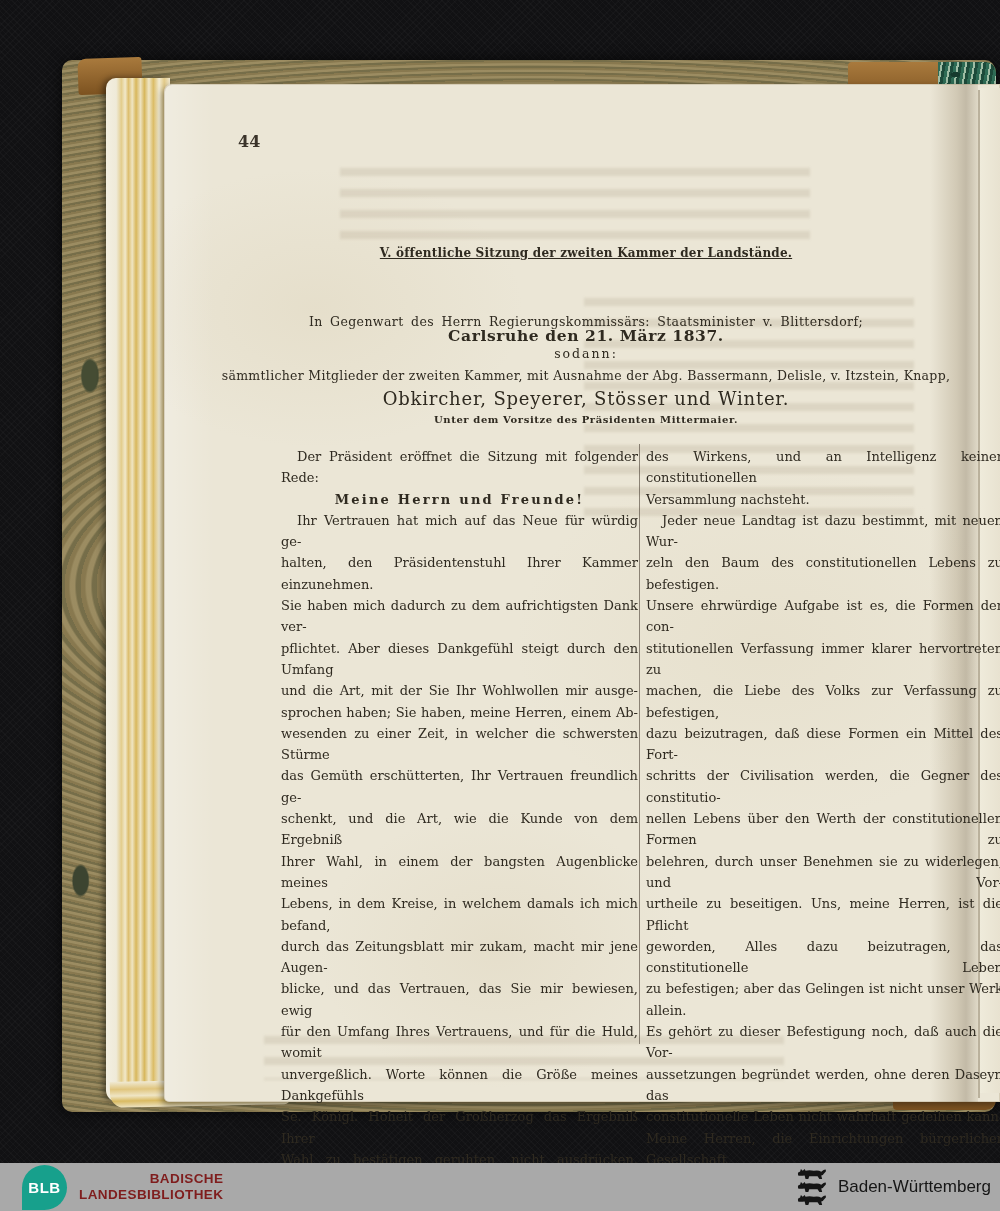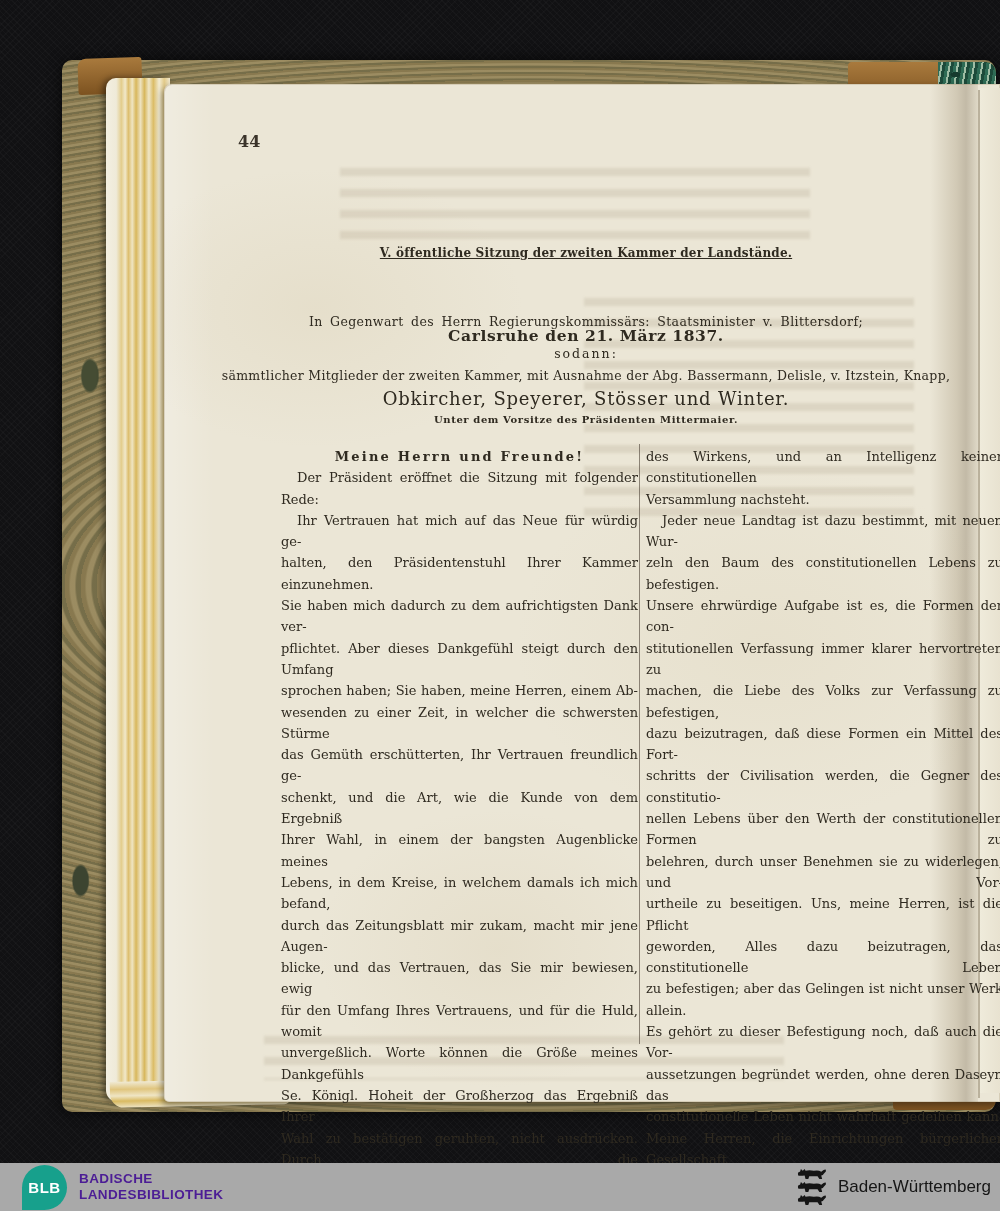--- a/index.html
+++ b/index.html
@@ -101,21 +101,21 @@
   .tl.s-i{text-indent:16px;}
   .tl.s-e{text-align-last:left;}
   .tl.s-c{text-align:center;text-align-last:center;letter-spacing:2.2px;font-weight:600;}
   
   .footer{position:absolute;left:0;top:1163px;width:1000px;height:48px;z-index:10;
     background:#a9a9a9;display:flex;align-items:center;font-family:"Liberation Sans", sans-serif;padding-left:21px;}
   .blb-logo{width:45px;height:45px;margin-left:1px;flex:0 0 auto;
     background:#17a08c;border-radius:50% 50% 50% 0;
     display:flex;align-items:center;justify-content:center;}
   .blb-logo span{color:#fff;font-weight:700;font-size:15px;letter-spacing:0.5px;}
-  .lib-name{margin-left:12px;font-weight:700;font-size:13.5px;line-height:16px;color:#4c1d95;letter-spacing:0.4px;}
+  .lib-name{margin-left:12px;font-weight:700;font-size:13.5px;line-height:16px;color:#7f1d1d;letter-spacing:0.4px;text-align:right;}
   .footer-right{margin-left:auto;margin-right:30px;display:flex;align-items:center;}
   .lions{display:flex;flex-direction:column;justify-content:center;gap:1px;margin-right:10px;}
   .lions svg{display:block;}
   .bw-name{font-size:17px;color:#161616;}
 </style>
 </head>
 <body>
 
 <div id="stage">
 
@@ -142,26 +142,27 @@
       <div class="c-line title">V. öffentliche Sitzung der zweiten Kammer der Landstände.</div>
       <div class="c-line dateline">Carlsruhe den 21. März 1837.</div>
       <div class="c-line presence">In Gegenwart des Herrn Regierungskommissärs: Staatsminister v. Blittersdorf;</div>
       <div class="c-line sodann">sodann:</div>
       <div class="c-line members1">sämmtlicher Mitglieder der zweiten Kammer, mit Ausnahme der Abg. Bassermann, Delisle, v. Itzstein, Knapp,</div>
       <div class="c-line members2">Obkircher, Speyerer, Stösser und Winter.</div>
       <div class="c-line chair">Unter dem Vorsitze des Präsidenten Mittermaier.</div>
 
       <div class="col-divider"></div>
       <div class="col col-left">
+          <div class="tl s-i">Der Präsident eröffnet die Sitzung mit folgender Rede:</div>
           <div class="tl s-c">Meine Herrn und Freunde!</div>
-          <div class="tl s-i">Der Präsident eröffnet die Sitzung mit folgender Rede:</div>
           <div class="tl s-i">Ihr Vertrauen hat mich auf das Neue für würdig ge-</div>
           <div class="tl">halten, den Präsidentenstuhl Ihrer Kammer einzunehmen.</div>
           <div class="tl">Sie haben mich dadurch zu dem aufrichtigsten Dank ver-</div>
           <div class="tl">pflichtet.  Aber dieses Dankgefühl steigt durch den Umfang</div>
+          <div class="tl">und die Art, mit der Sie Ihr Wohlwollen mir ausge-</div>
           <div class="tl">sprochen haben; Sie haben, meine Herren, einem Ab-</div>
           <div class="tl">wesenden zu einer Zeit, in welcher die schwersten Stürme</div>
           <div class="tl">das Gemüth erschütterten, Ihr Vertrauen freundlich ge-</div>
           <div class="tl">schenkt, und die Art, wie die Kunde von dem Ergebniß</div>
           <div class="tl">Ihrer Wahl, in einem der bangsten Augenblicke meines</div>
           <div class="tl">Lebens, in dem Kreise, in welchem damals ich mich befand,</div>
           <div class="tl">durch das Zeitungsblatt mir zukam, macht mir jene Augen-</div>
           <div class="tl">blicke, und das Vertrauen, das Sie mir bewiesen, ewig</div>
           <div class="tl">für den Umfang Ihres Vertrauens, und für die Huld, womit</div>
           <div class="tl">unvergeßlich. Worte können die Größe meines Dankgefühls</div>

